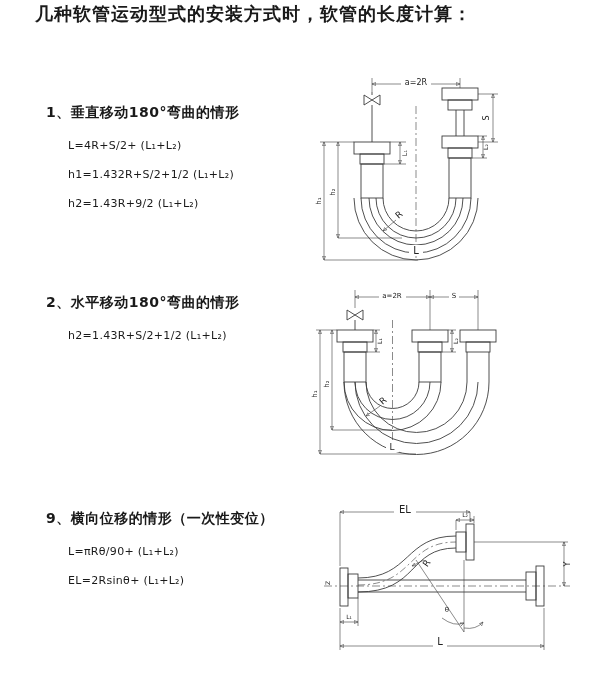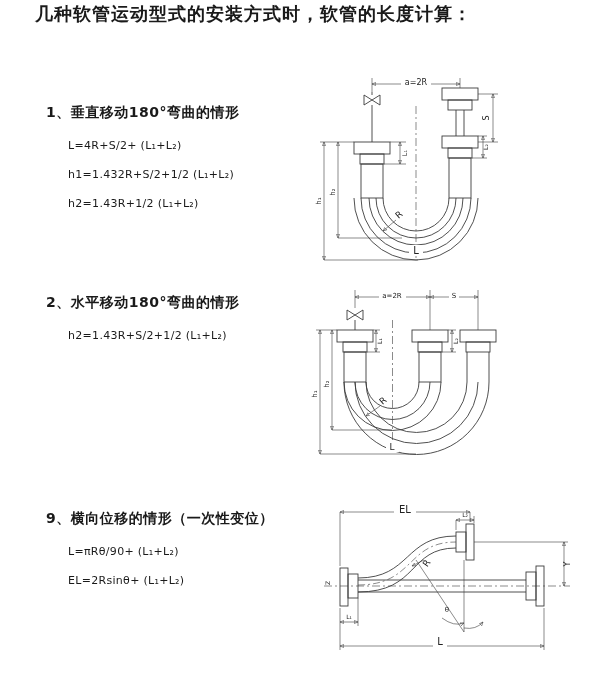--- a/index.html
+++ b/index.html
@@ -33,21 +33,21 @@
 </style>
 </head>
 <body>
 
 <div class="page-title">几种软管运动型式的安装方式时，软管的长度计算：</div>
 
 <div class="section" id="section-1">
   <p class="section-heading">1、垂直移动180°弯曲的情形</p>
   <p class="formula">L=4R+S/2+ (L₁+L₂)</p>
   <p class="formula">h1=1.432R+S/2+1/2 (L₁+L₂)</p>
-  <p class="formula">h2=1.43R+1/2 (L₁+L₂)</p>
+  <p class="formula">h2=1.43R+9/2 (L₁+L₂)</p>
 </div>
 
 <div class="section" id="section-2">
   <p class="section-heading">2、水平移动180°弯曲的情形</p>
   <p class="formula">h2=1.43R+S/2+1/2 (L₁+L₂)</p>
 </div>
 
 <div class="section" id="section-3">
   <p class="section-heading">9、横向位移的情形（一次性变位）</p>
   <p class="formula">L=πRθ/90+ (L₁+L₂)</p>

